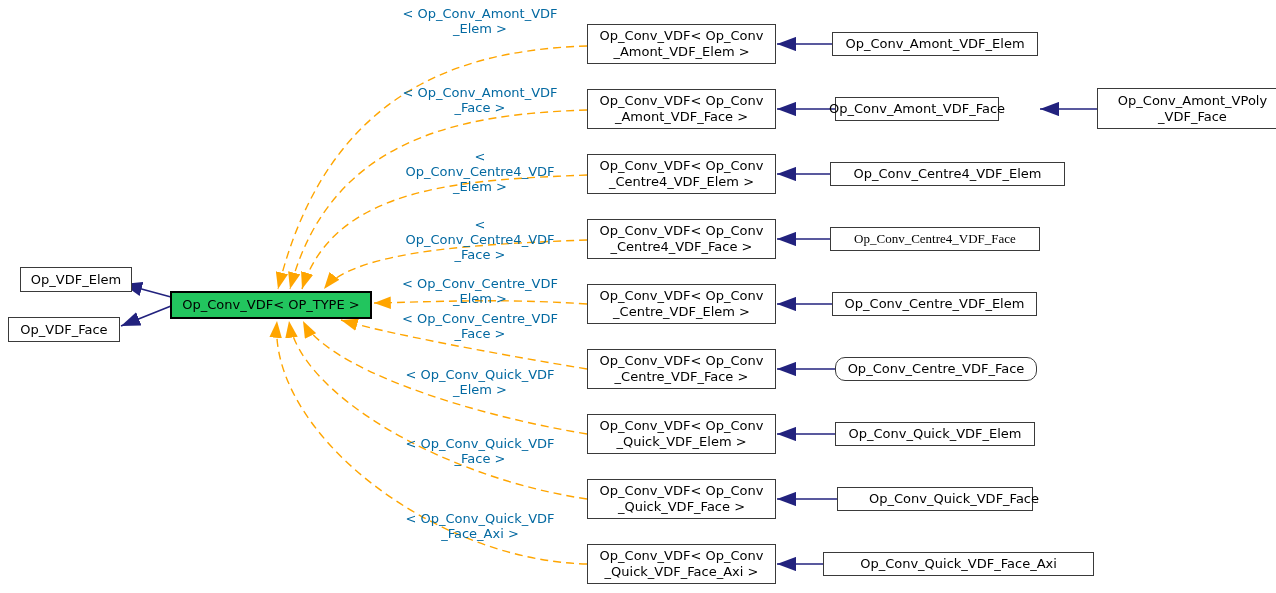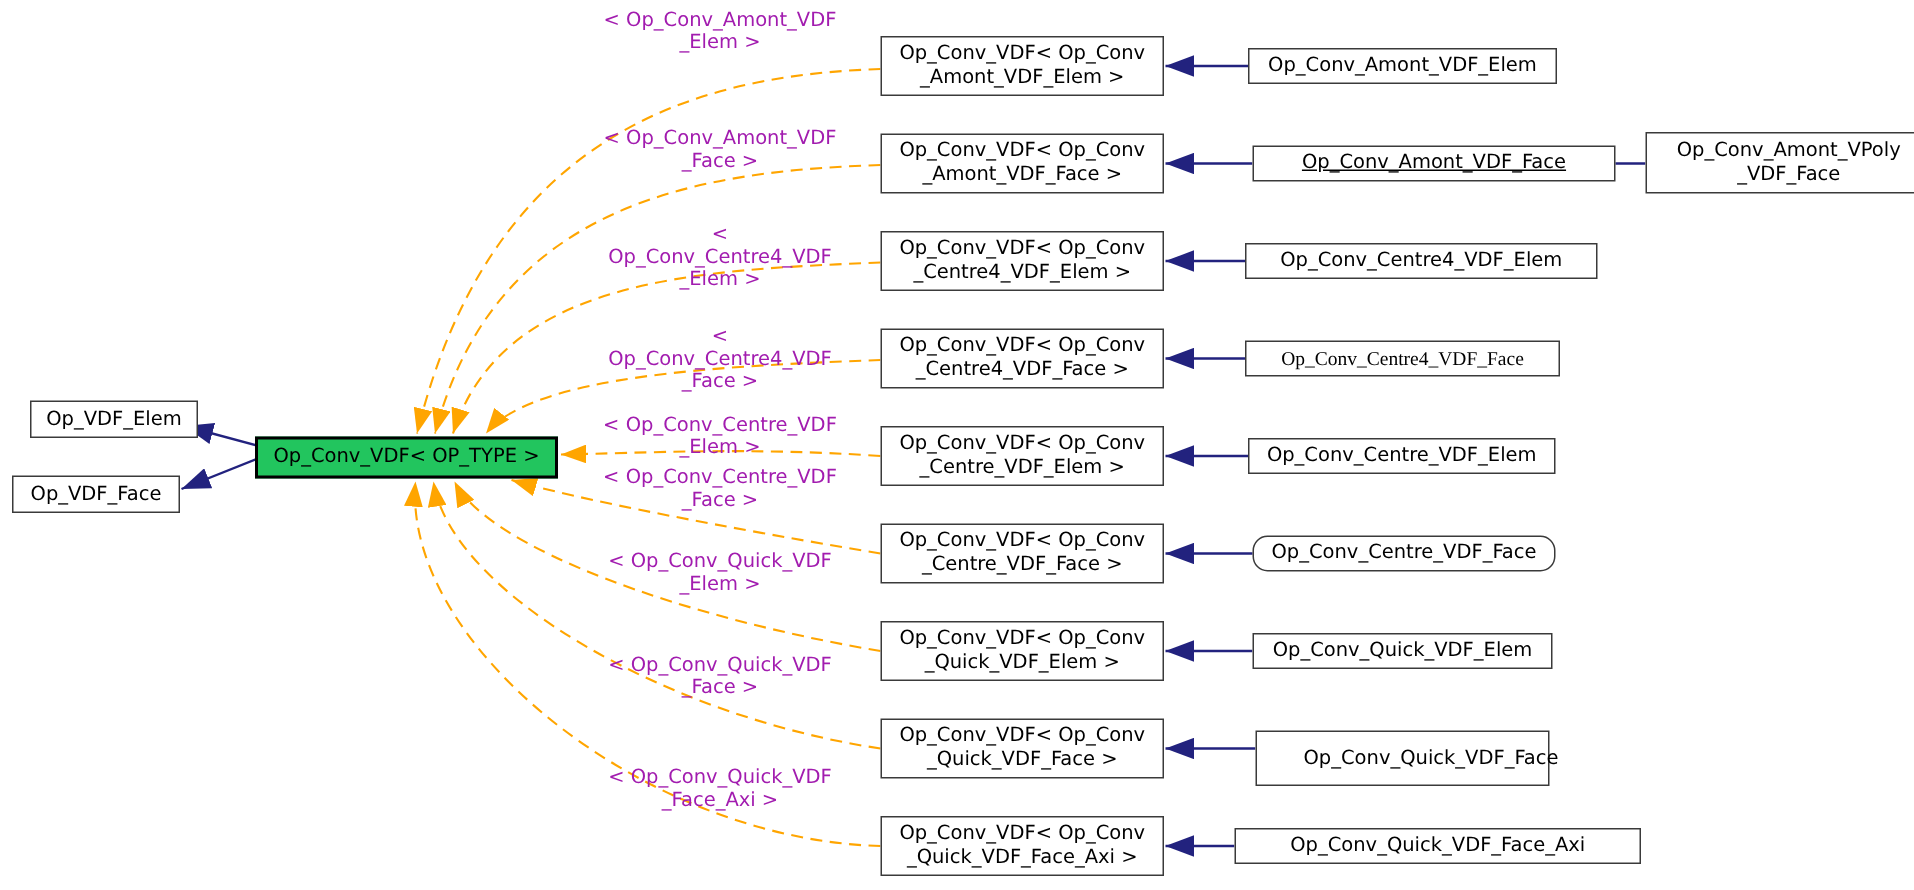--- a/index.html
+++ b/index.html
@@ -18,21 +18,21 @@
     font-size:13px;line-height:16px;
     display:flex;align-items:center;justify-content:center;
     text-align:center;white-space:pre-line;
     cursor:pointer;
   }
   .node.selected{
     background:#22c55e;border:2px solid #000000;
   }
   .edge-label{
     position:absolute;box-sizing:border-box;
-    color:#a21caf;
+    color:#0369a1;
     font-size:13px;line-height:15px;
     text-align:center;white-space:pre-line;
   }
 </style>
 </head>
 <body>
 
 <div id="canvas">
 
   <svg id="edges" width="1276" height="593" viewBox="0 0 1276 593" xmlns="http://www.w3.org/2000/svg">
@@ -110,25 +110,25 @@
   <div class="node" style="left:587px;top:349px;width:189px;height:40px;">Op_Conv_VDF&lt; Op_Conv
 _Centre_VDF_Face &gt;</div>
   <div class="node" style="left:587px;top:414px;width:189px;height:40px;">Op_Conv_VDF&lt; Op_Conv
 _Quick_VDF_Elem &gt;</div>
   <div class="node" style="left:587px;top:479px;width:189px;height:40px;">Op_Conv_VDF&lt; Op_Conv
 _Quick_VDF_Face &gt;</div>
   <div class="node" style="left:587px;top:544px;width:189px;height:40px;">Op_Conv_VDF&lt; Op_Conv
 _Quick_VDF_Face_Axi &gt;</div>
 
   <div class="node" style="left:832px;top:32px;width:206px;height:24px;">Op_Conv_Amont_VDF_Elem</div>
-  <div class="node" style="left:835px;top:97px;width:242px;height:24px;text-decoration:underline;">Op_Conv_Amont_VDF_Face</div>
+  <div class="node" style="left:835px;top:97px;width:164px;height:24px;">Op_Conv_Amont_VDF_Face</div>
   <div class="node" style="left:830px;top:162px;width:235px;height:24px;">Op_Conv_Centre4_VDF_Elem</div>
   <div class="node" style="left:830px;top:227px;width:210px;height:24px;font-family:Liberation Serif, serif;">Op_Conv_Centre4_VDF_Face</div>
   <div class="node" style="left:832px;top:292px;width:205px;height:24px;">Op_Conv_Centre_VDF_Elem</div>
   <div class="node" style="left:835px;top:357px;width:202px;height:24px;border-radius:10px;">Op_Conv_Centre_VDF_Face</div>
   <div class="node" style="left:835px;top:422px;width:200px;height:24px;">Op_Conv_Quick_VDF_Elem</div>
-  <div class="node" style="left:837px;top:487px;width:196px;height:37px;padding-left:38px;">Op_Conv_Quick_VDF_Face</div>
+  <div class="node" style="left:837px;top:487px;width:196px;height:24px;padding-left:38px;">Op_Conv_Quick_VDF_Face</div>
   <div class="node" style="left:823px;top:552px;width:271px;height:24px;">Op_Conv_Quick_VDF_Face_Axi</div>
 
   <div class="node" style="left:1097px;top:88px;width:191px;height:41px;">Op_Conv_Amont_VPoly
 _VDF_Face</div>
 
 </div>
 
 </body></html>

